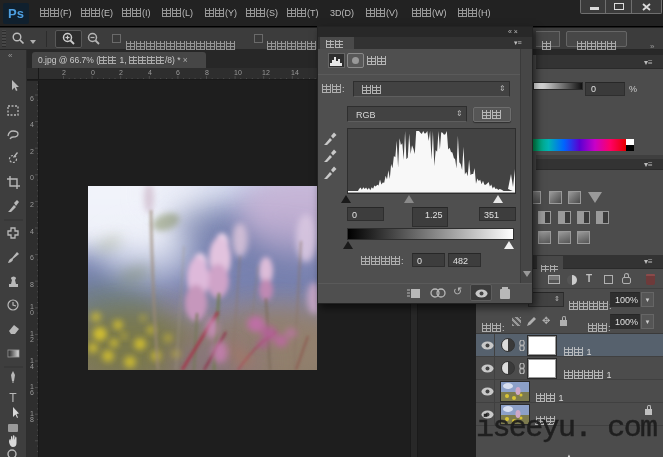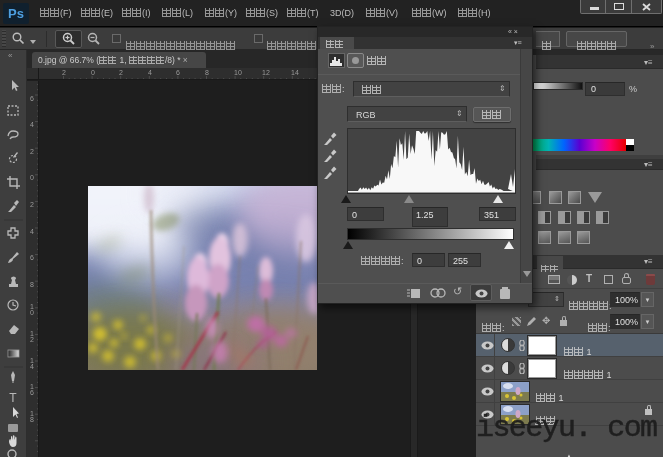--- a/index.html
+++ b/index.html
@@ -577,28 +577,28 @@
       <path d="M2 13 L7 7 L9 9 L4 14 L1 14 Z" fill="#c9c9c9"></path>
       <path d="M8 5 L11 1.5 L13.5 4 L10 7.5 Z" fill="#c9c9c9"></path>
     </svg>
     <div class="ab" style="left:29px;top:101px;width:169px;height:66px;background:#434343;border:1px solid #2e2e2e"><svg width="167" height="64" viewBox="0 0 167 64" preserveAspectRatio="none">
         <path d="M0,63 L0.0,63.0 L1.4,62.9 L2.8,62.9 L4.2,62.9 L5.6,62.9 L7.0,62.7 L8.3,62.7 L9.7,62.5 L11.1,59.9 L12.5,58.6 L13.9,60.7 L15.3,58.2 L16.7,60.0 L18.1,58.6 L19.5,60.7 L20.9,58.7 L22.3,61.2 L23.7,58.2 L25.1,59.7 L26.4,56.4 L27.8,57.4 L29.2,55.8 L30.6,56.5 L32.0,50.4 L33.4,55.5 L34.8,53.6 L36.2,53.8 L37.6,46.7 L39.0,50.4 L40.4,41.3 L41.8,50.0 L43.1,34.9 L44.5,39.3 L45.9,27.0 L47.3,28.2 L48.7,11.7 L50.1,38.6 L51.5,9.2 L52.9,16.1 L54.3,14.2 L55.7,30.8 L57.1,2.0 L58.4,30.2 L59.8,28.4 L61.2,4.5 L62.6,24.9 L64.0,16.2 L65.4,19.7 L66.8,25.1 L68.2,2.0 L69.6,2.0 L71.0,2.0 L72.4,3.7 L73.8,5.1 L75.2,2.0 L76.5,4.5 L77.9,4.3 L79.3,2.0 L80.7,12.1 L82.1,2.0 L83.5,30.4 L84.9,2.0 L86.3,37.0 L87.7,21.1 L89.1,22.8 L90.5,2.0 L91.9,20.4 L93.2,3.2 L94.6,3.8 L96.0,5.8 L97.4,5.3 L98.8,2.0 L100.2,20.6 L101.6,18.7 L103.0,23.0 L104.4,23.6 L105.8,28.7 L107.2,30.6 L108.5,39.4 L109.9,6.8 L111.3,33.3 L112.7,34.9 L114.1,41.1 L115.5,17.7 L116.9,45.6 L118.3,42.7 L119.7,47.2 L121.1,30.6 L122.5,45.9 L123.9,44.9 L125.2,45.0 L126.6,38.9 L128.0,54.7 L129.4,49.4 L130.8,51.9 L132.2,50.7 L133.6,55.2 L135.0,51.7 L136.4,55.8 L137.8,55.7 L139.2,54.6 L140.6,53.0 L141.9,57.6 L143.3,55.4 L144.7,59.6 L146.1,57.5 L147.5,60.1 L148.9,59.4 L150.3,60.9 L151.7,59.9 L153.1,60.5 L154.5,61.2 L155.9,62.3 L157.3,61.9 L158.7,62.3 L160.0,62.3 L161.4,62.8 L162.8,62.6 L164.2,62.9 L165.6,62.8 L167.0,62.9 L160,60 L163,45 L165,58 L167,40 L167,63 Z M0,62 L167,62 L167,63.5 L0,63.5 Z" fill="#f8f8f8"></path>
       </svg></div>
     <div class="tri" style="left:23px;top:168px;border-left:5px solid transparent;border-right:5px solid transparent;border-bottom:8px solid #1a1a1a"></div>
     <div class="tri" style="left:86px;top:168px;border-left:5px solid transparent;border-right:5px solid transparent;border-bottom:8px solid #8a8a8a"></div>
     <div class="tri" style="left:175px;top:168px;border-left:5px solid transparent;border-right:5px solid transparent;border-bottom:8px solid #e8e8e8"></div>
     <div class="box" style="left:29px;top:180px;width:37px;height:14px;padding:2px 0 0 4px">0</div>
-    <div class="box" style="left:94px;top:180px;width:36px;height:20px;padding:2px 0 0 3px">1.25</div>
+    <div class="box" style="left:94px;top:180px;width:36px;height:20px;padding:2px 0 0 12px">1.25</div>
     <div class="box" style="left:161px;top:180px;width:37px;height:14px;padding:2px 0 0 4px">351</div>
     <div class="ab" style="left:29px;top:201px;width:167px;height:12px;background:linear-gradient(90deg,#000,#fff);border:1px solid #2e2e2e"></div>
     <div class="tri" style="left:25px;top:214px;border-left:5px solid transparent;border-right:5px solid transparent;border-bottom:8px solid #1a1a1a"></div>
     <div class="tri" style="left:186px;top:214px;border-left:5px solid transparent;border-right:5px solid transparent;border-bottom:8px solid #f0f0f0"></div>
     <div class="ab" style="left:43px;top:229px;white-space:nowrap"><i class="c" style="width:9px;height:9px;color:#d0d0d0;"></i><i class="c" style="width:9px;height:9px;color:#d0d0d0;"></i><i class="c" style="width:9px;height:9px;color:#d0d0d0;"></i><i class="c" style="width:9px;height:9px;color:#d0d0d0;"></i><span style="color:#d0d0d0">:</span></div>
     <div class="box" style="left:94px;top:226px;width:33px;height:14px;padding:2px 0 0 4px">0</div>
-    <div class="box" style="left:130px;top:226px;width:33px;height:14px;padding:2px 0 0 4px">255</div>
+    <div class="box" style="left:130px;top:226px;width:33px;height:14px;padding:2px 0 0 4px">482</div>
     <div class="ab" style="left:0;top:256px;width:214px;height:1px;background:#3a3a3a;border-bottom:1px solid #5a5a5a"></div>
     <svg class="ab" style="left:88px;top:260px" width="16" height="13">
       <rect x="5" y="2" width="9" height="9" fill="#b8b8b8"></rect>
       <path d="M1 3 L4 3 M1 6 L4 6 M1 9 L4 9" stroke="#b8b8b8"></path>
     </svg>
     <svg class="ab" style="left:112px;top:260px" width="16" height="13">
       <circle cx="5" cy="6" r="4" fill="none" stroke="#b8b8b8" stroke-width="1.3"></circle>
       <circle cx="11" cy="6" r="4" fill="none" stroke="#b8b8b8" stroke-width="1.3"></circle>
     </svg>
     <div class="ab" style="left:135px;top:258px;color:#b8b8b8;font-size:11px;transform:scaleX(-1)">↻</div>

